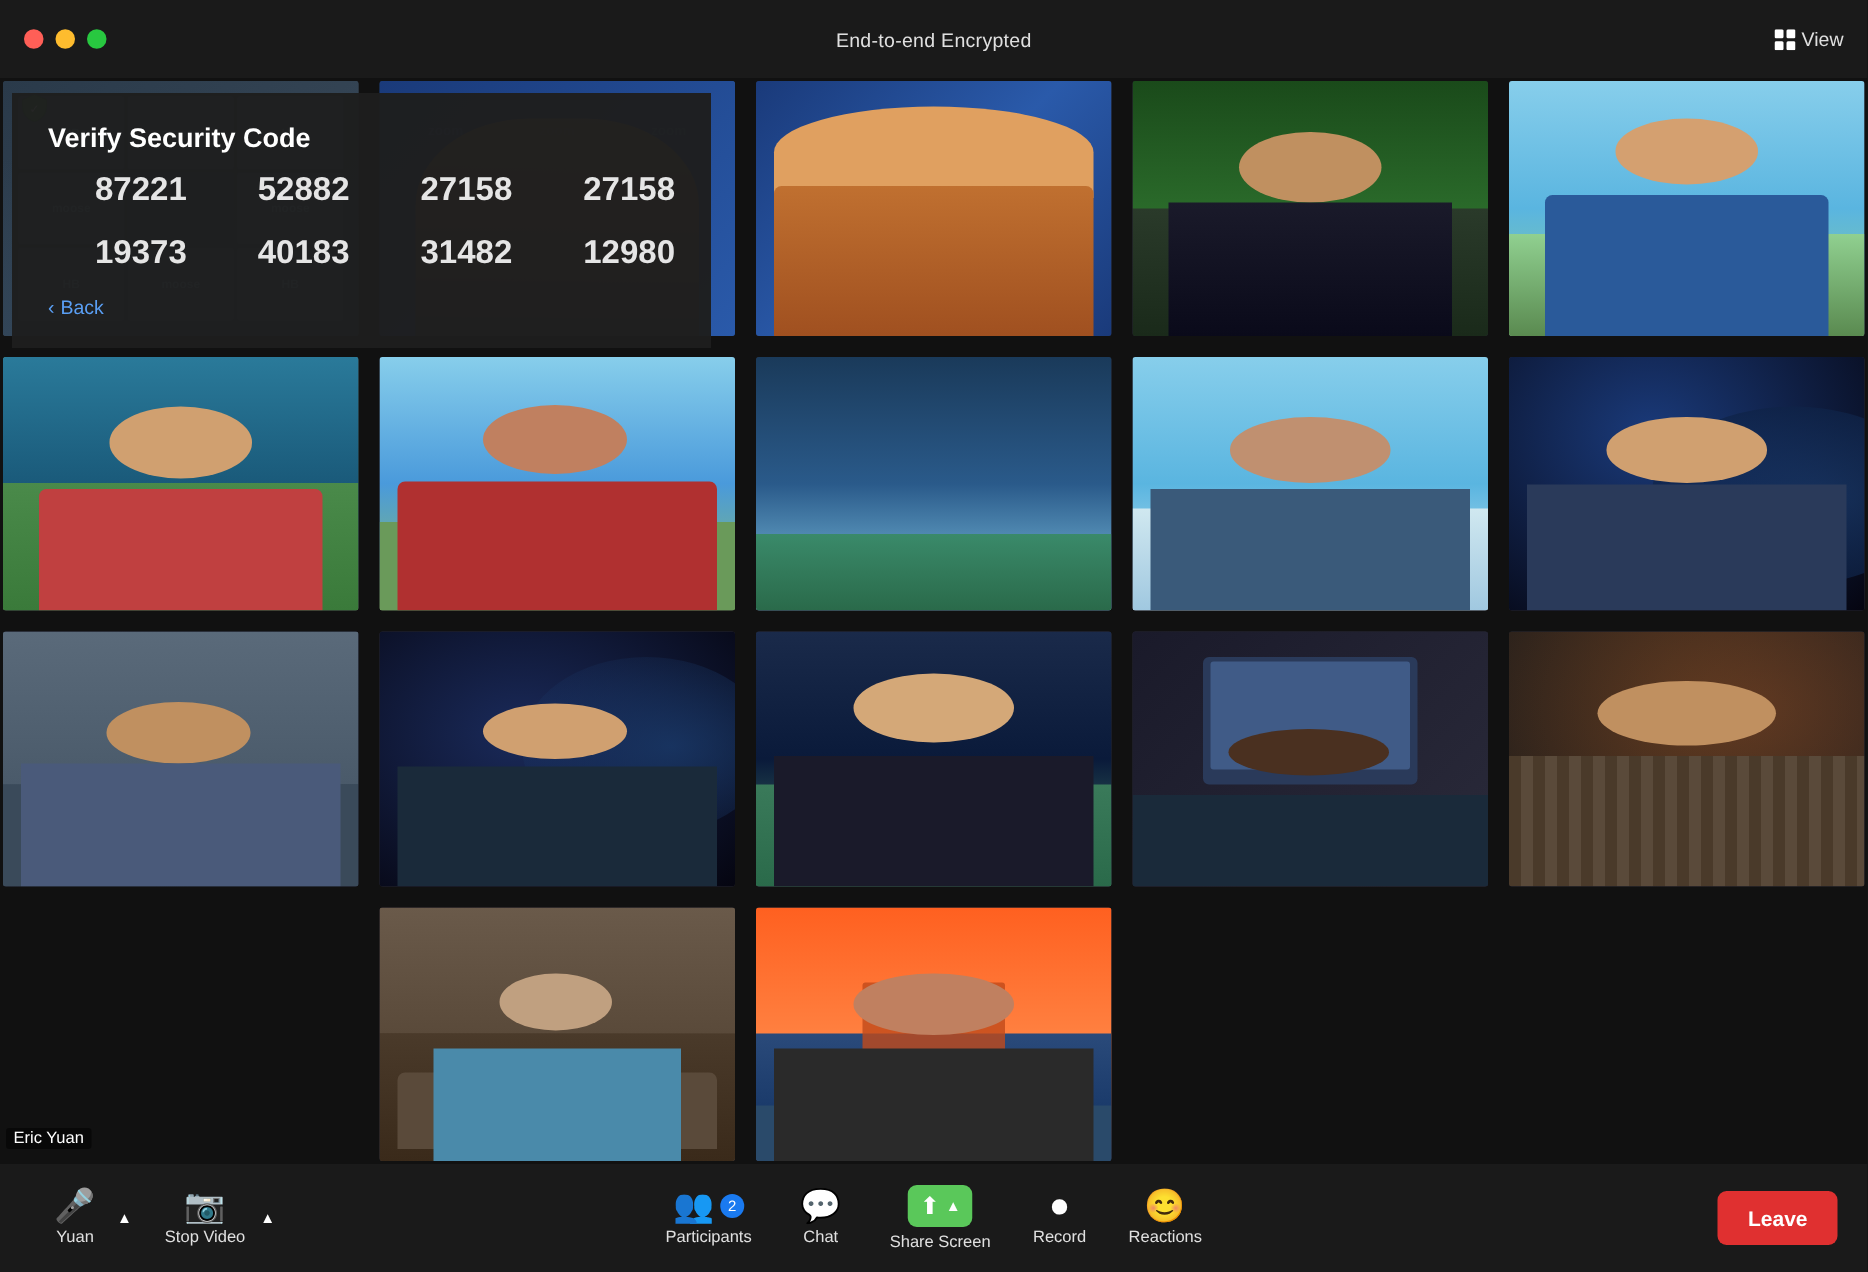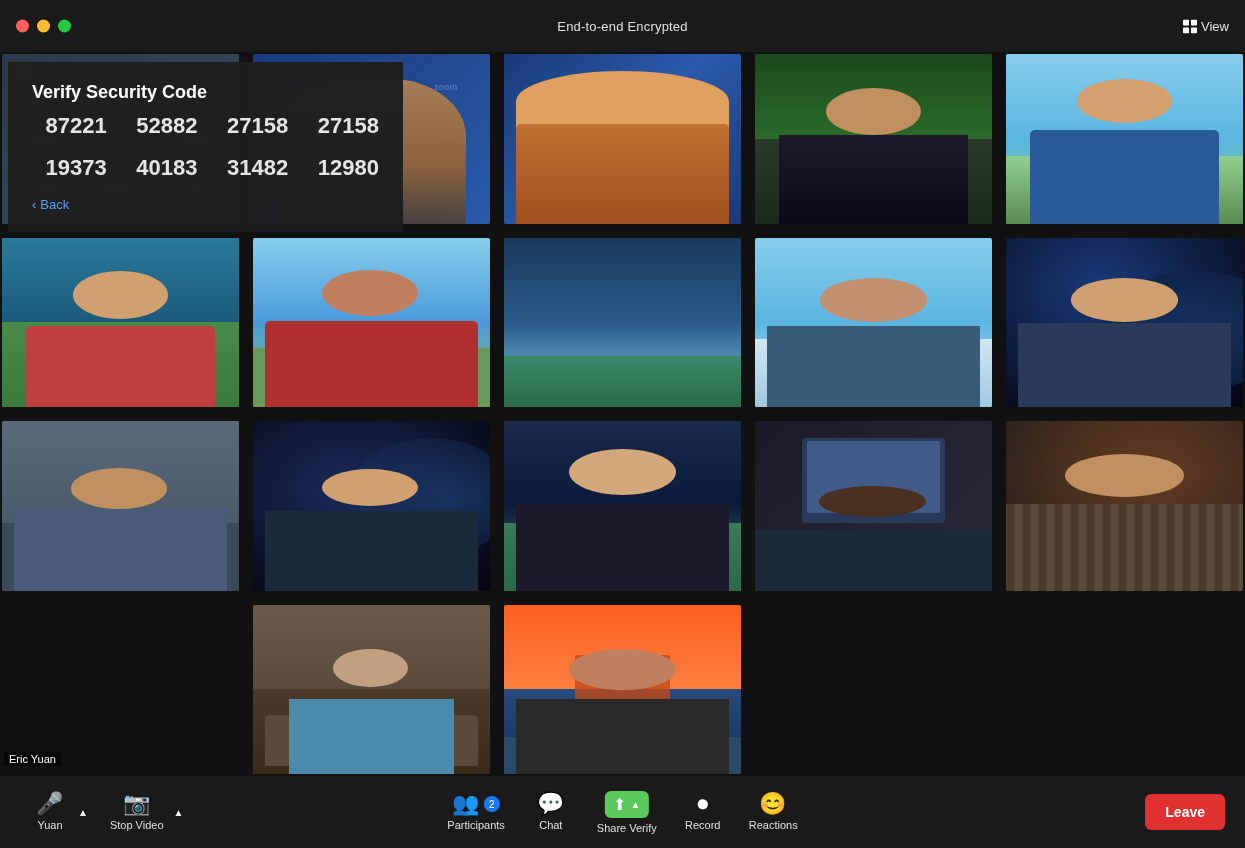--- a/index.html
+++ b/index.html
@@ -86,21 +86,21 @@
 
     
     .bg-zoom { background: linear-gradient(135deg, #1a3a6a 0%, #2a5a9a 50%, #1a3a6a 100%); }
     .bg-moose { background: linear-gradient(135deg, #2a3a4a 0%, #3a4a5a 50%, #4a5a6a 100%); }
 
     
     .security-panel {
       position: absolute;
       top: 62px;
       left: 8px;
-      width: 395px;
+      width: 466px;
       background: rgba(30, 30, 30, 0.97);
       border-radius: 0;
       padding: 20px 24px;
       z-index: 100;
       color: white;
     }
     .security-panel h2 {
       font-size: 18px;
       font-weight: 700;
       margin-bottom: 10px;
@@ -575,21 +575,21 @@
     </button>
     <button class="tool-btn">
       <span class="icon">💬</span>
       <span class="label">Chat</span>
     </button>
     <button class="share-screen-btn">
       <div class="share-screen-icon-wrap">
         <span style="color:white;font-size:16px;">⬆</span>
         <span style="color:white;font-size:10px;">▲</span>
       </div>
-      <span style="color:#e0e0e0;font-size:11px;">Share Verify</span>
+      <span style="color:#e0e0e0;font-size:11px;">Share Screen</span>
     </button>
     <button class="tool-btn">
       <span class="icon">⏺</span>
       <span class="label">Record</span>
     </button>
     <button class="tool-btn">
       <span class="icon">😊</span>
       <span class="label">Reactions</span>
     </button>
   </div>

